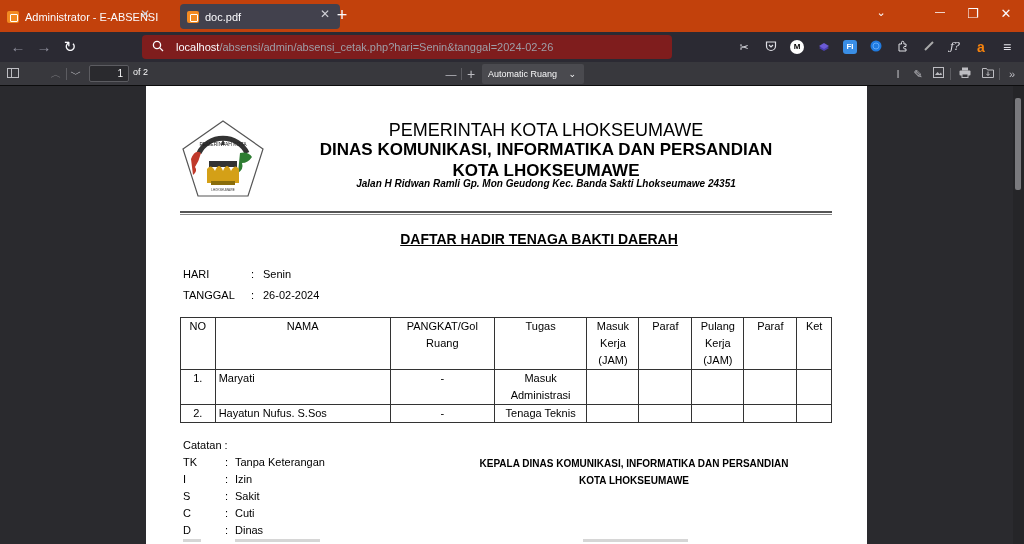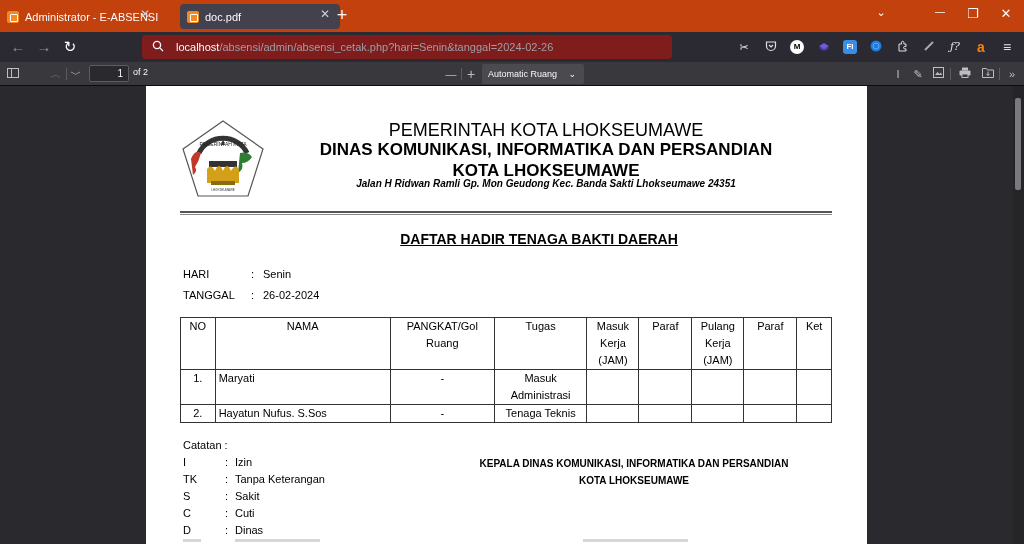--- a/index.html
+++ b/index.html
@@ -258,22 +258,22 @@
           <td></td>
           <td></td>
           <td></td>
           <td></td>
     </tr>
   </tbody>
     </table>
 
   <div class="notes">
     <div>Catatan :</div>
+    <div><span class="k">TK</span><span class="colon">:</span><span>Tanpa Keterangan</span></div>
     <div><span class="k">I</span><span class="colon">:</span><span>Izin</span></div>
-    <div><span class="k">TK</span><span class="colon">:</span><span>Tanpa Keterangan</span></div>
     <div><span class="k">S</span><span class="colon">:</span><span>Sakit</span></div>
     <div><span class="k">C</span><span class="colon">:</span><span>Cuti</span></div>
     <div><span class="k">D</span><span class="colon">:</span><span>Dinas</span></div>
   </div>
 
   <div class="sign">
     <div>KEPALA DINAS KOMUNIKASI, INFORMATIKA DAN PERSANDIAN</div>
     <div>KOTA LHOKSEUMAWE</div>
   </div>
 

